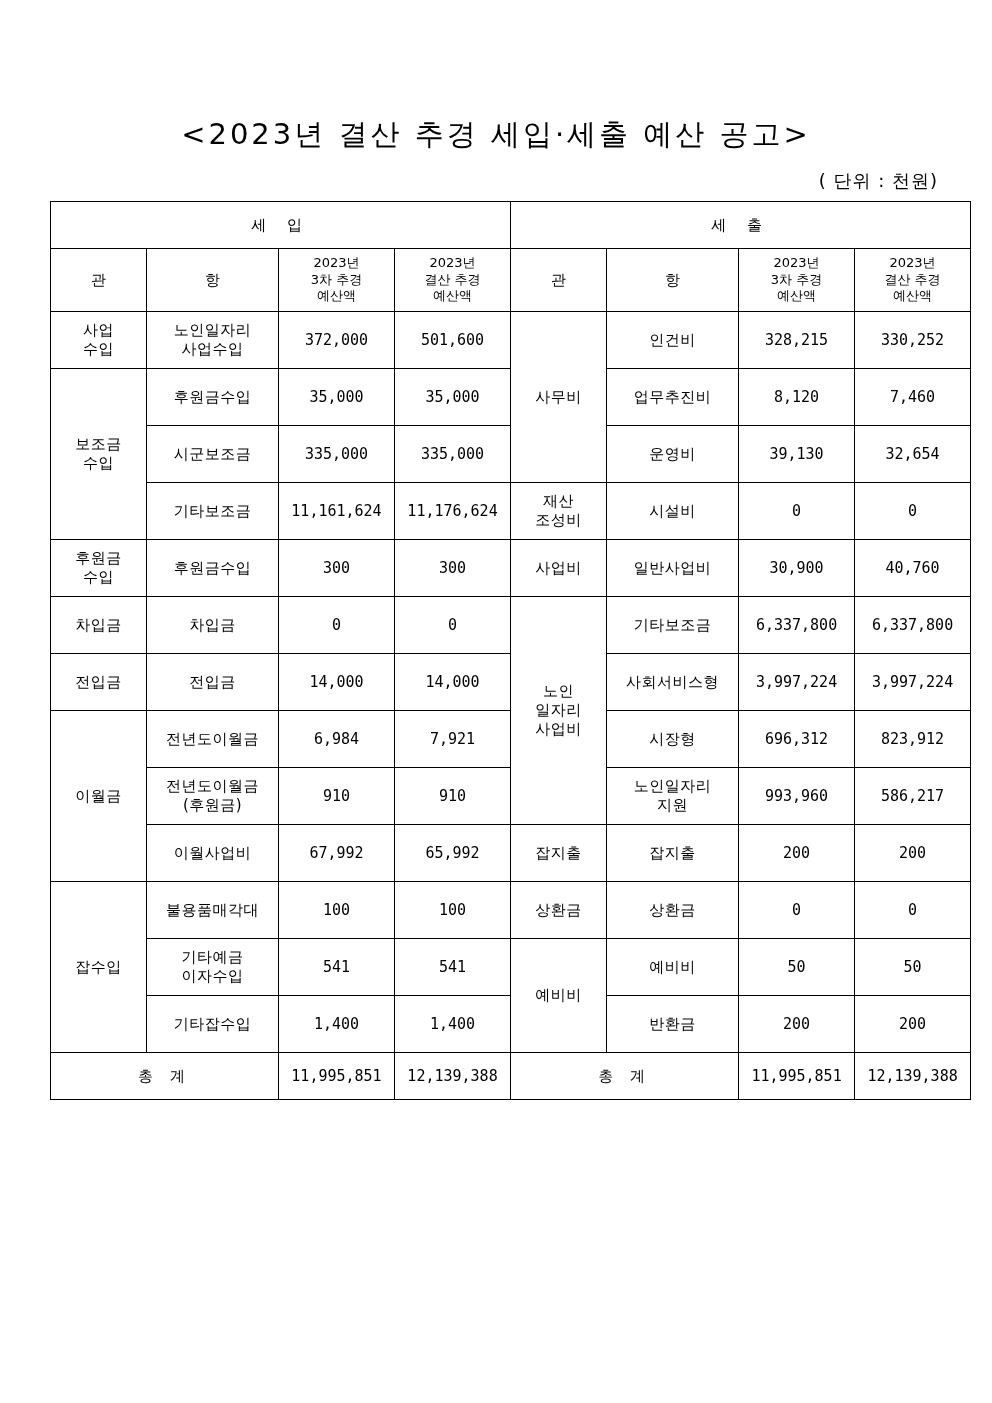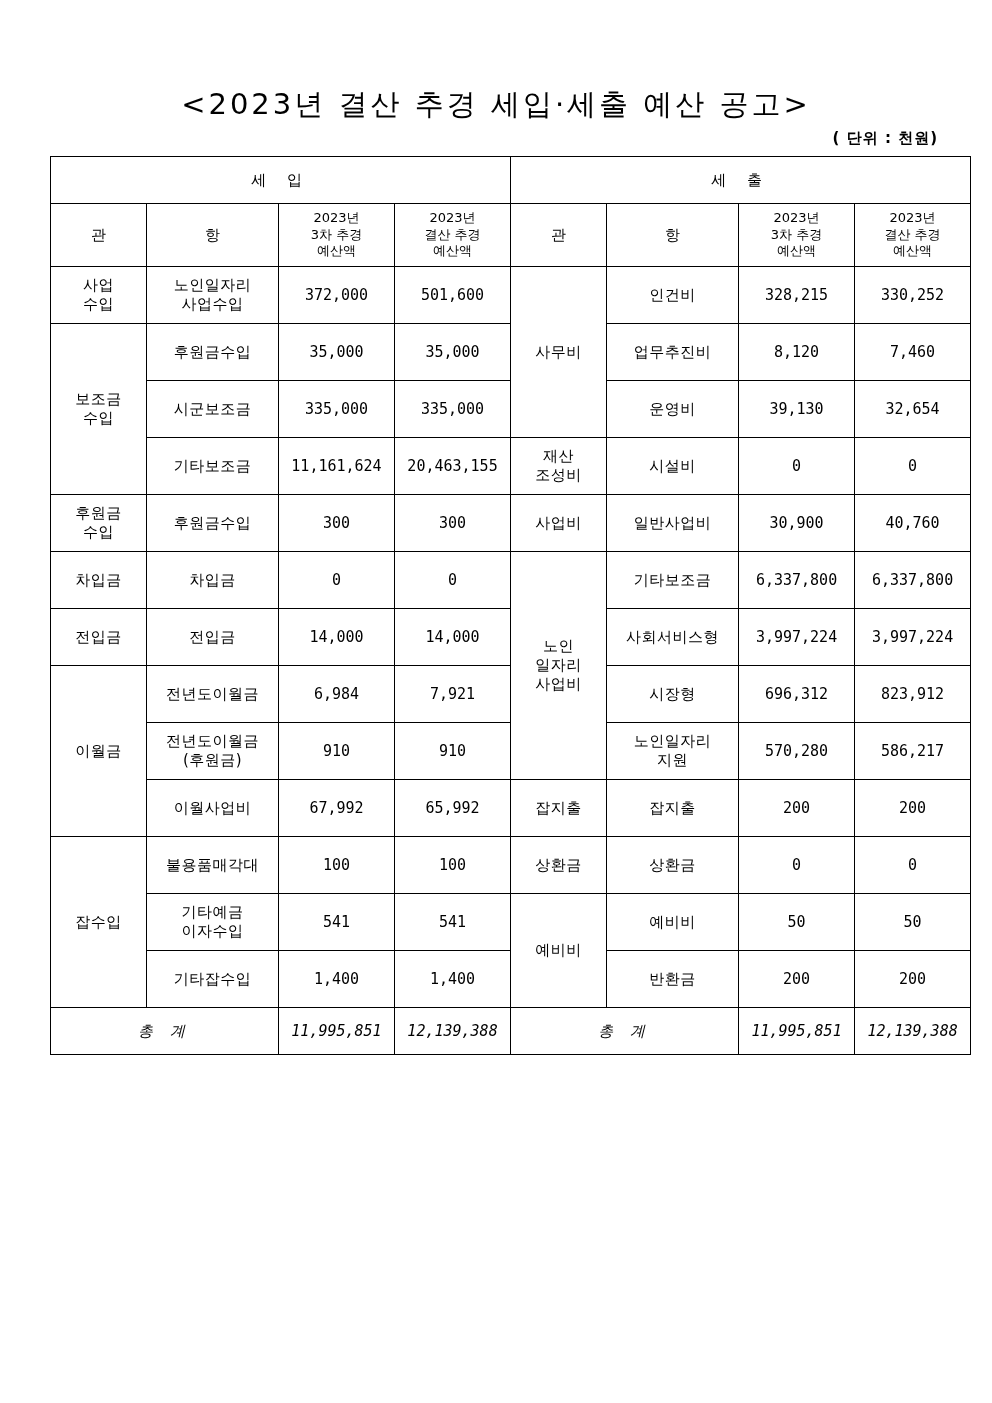--- a/index.html
+++ b/index.html
@@ -20,50 +20,49 @@
     box-sizing: border-box;
     padding: 0 50px;
     position: relative;
   }
   .doc-title {
     text-align: center;
     font-size: 29px;
     letter-spacing: 3px;
     font-weight: normal;
     margin: 0;
-    padding-top: 85px;
+    padding-top: 115px;
     white-space: nowrap;
   }
   .unit-line {
     text-align: right;
-    font-size: 15px;
+    font-size: 18px;
     letter-spacing: 1px;
-    margin-top: 4px;
+    margin-top: 14px;
     padding-right: 4px;
-    font-weight: bold;
   }
   table.budget {
     border-collapse: collapse;
     width: 892px;
     margin-top: 8px;
     table-layout: fixed;
   }
   table.budget td, table.budget th {
     border: 1px solid #000000;
     font-weight: normal;
     font-size: 15px;
     padding: 0;
     vertical-align: middle;
     text-align: center;
     line-height: 1.25;
   }
   .outer-l { border-left-width: 2px; }
   .outer-r { border-right-width: 2px; }
   .outer-t { border-top-width: 2px; }
-  .outer-b { border-bottom-width: 2px; font-style: italic; }
+  .outer-b { border-bottom-width: 2px; }
   .mid-div-l { border-left-width: 2px; }
 
   .sec-head {
     height: 46px;
     font-size: 17px;
     letter-spacing: 8px;
   }
   .col-head {
     height: 62px;
     font-size: 14px;
@@ -167,21 +166,21 @@
           <td class="row-cell lbl lbl-two">시군보조금</td>
           <td class="row-cell num">335,000</td>
           <td class="row-cell num">335,000</td>
           <td class="row-cell lbl lbl-two">운영비</td>
           <td class="row-cell num">39,130</td>
           <td class="row-cell num outer-r">32,654</td>
         </tr>
         <tr>
           <td class="row-cell lbl lbl-two">기타보조금</td>
           <td class="row-cell num">11,161,624</td>
-          <td class="row-cell num">20,463,155</td>
+          <td class="row-cell num">11,176,624</td>
           <td class="row-cell lbl lbl-two mid-div-l" rowspan="1">재산<br>조성비</td>
           <td class="row-cell lbl lbl-two">시설비</td>
           <td class="row-cell num">0</td>
           <td class="row-cell num outer-r">0</td>
         </tr>
         <tr>
           <td class="row-cell lbl lbl-two outer-l" rowspan="1">후원금<br>수입</td>
           <td class="row-cell lbl lbl-two">후원금수입</td>
           <td class="row-cell num">300</td>
           <td class="row-cell num">300</td>
@@ -216,21 +215,21 @@
           <td class="row-cell num">7,921</td>
           <td class="row-cell lbl lbl-two">시장형</td>
           <td class="row-cell num">696,312</td>
           <td class="row-cell num outer-r">823,912</td>
         </tr>
         <tr>
           <td class="row-cell lbl lbl-two">전년도이월금<br>(후원금)</td>
           <td class="row-cell num">910</td>
           <td class="row-cell num">910</td>
           <td class="row-cell lbl lbl-two">노인일자리<br>지원</td>
-          <td class="row-cell num">570,280</td>
+          <td class="row-cell num">993,960</td>
           <td class="row-cell num outer-r">586,217</td>
         </tr>
         <tr>
           <td class="row-cell lbl lbl-two">이월사업비</td>
           <td class="row-cell num">67,992</td>
           <td class="row-cell num">65,992</td>
           <td class="row-cell lbl lbl-two mid-div-l" rowspan="1">잡지출</td>
           <td class="row-cell lbl lbl-two">잡지출</td>
           <td class="row-cell num">200</td>
           <td class="row-cell num outer-r">200</td>

